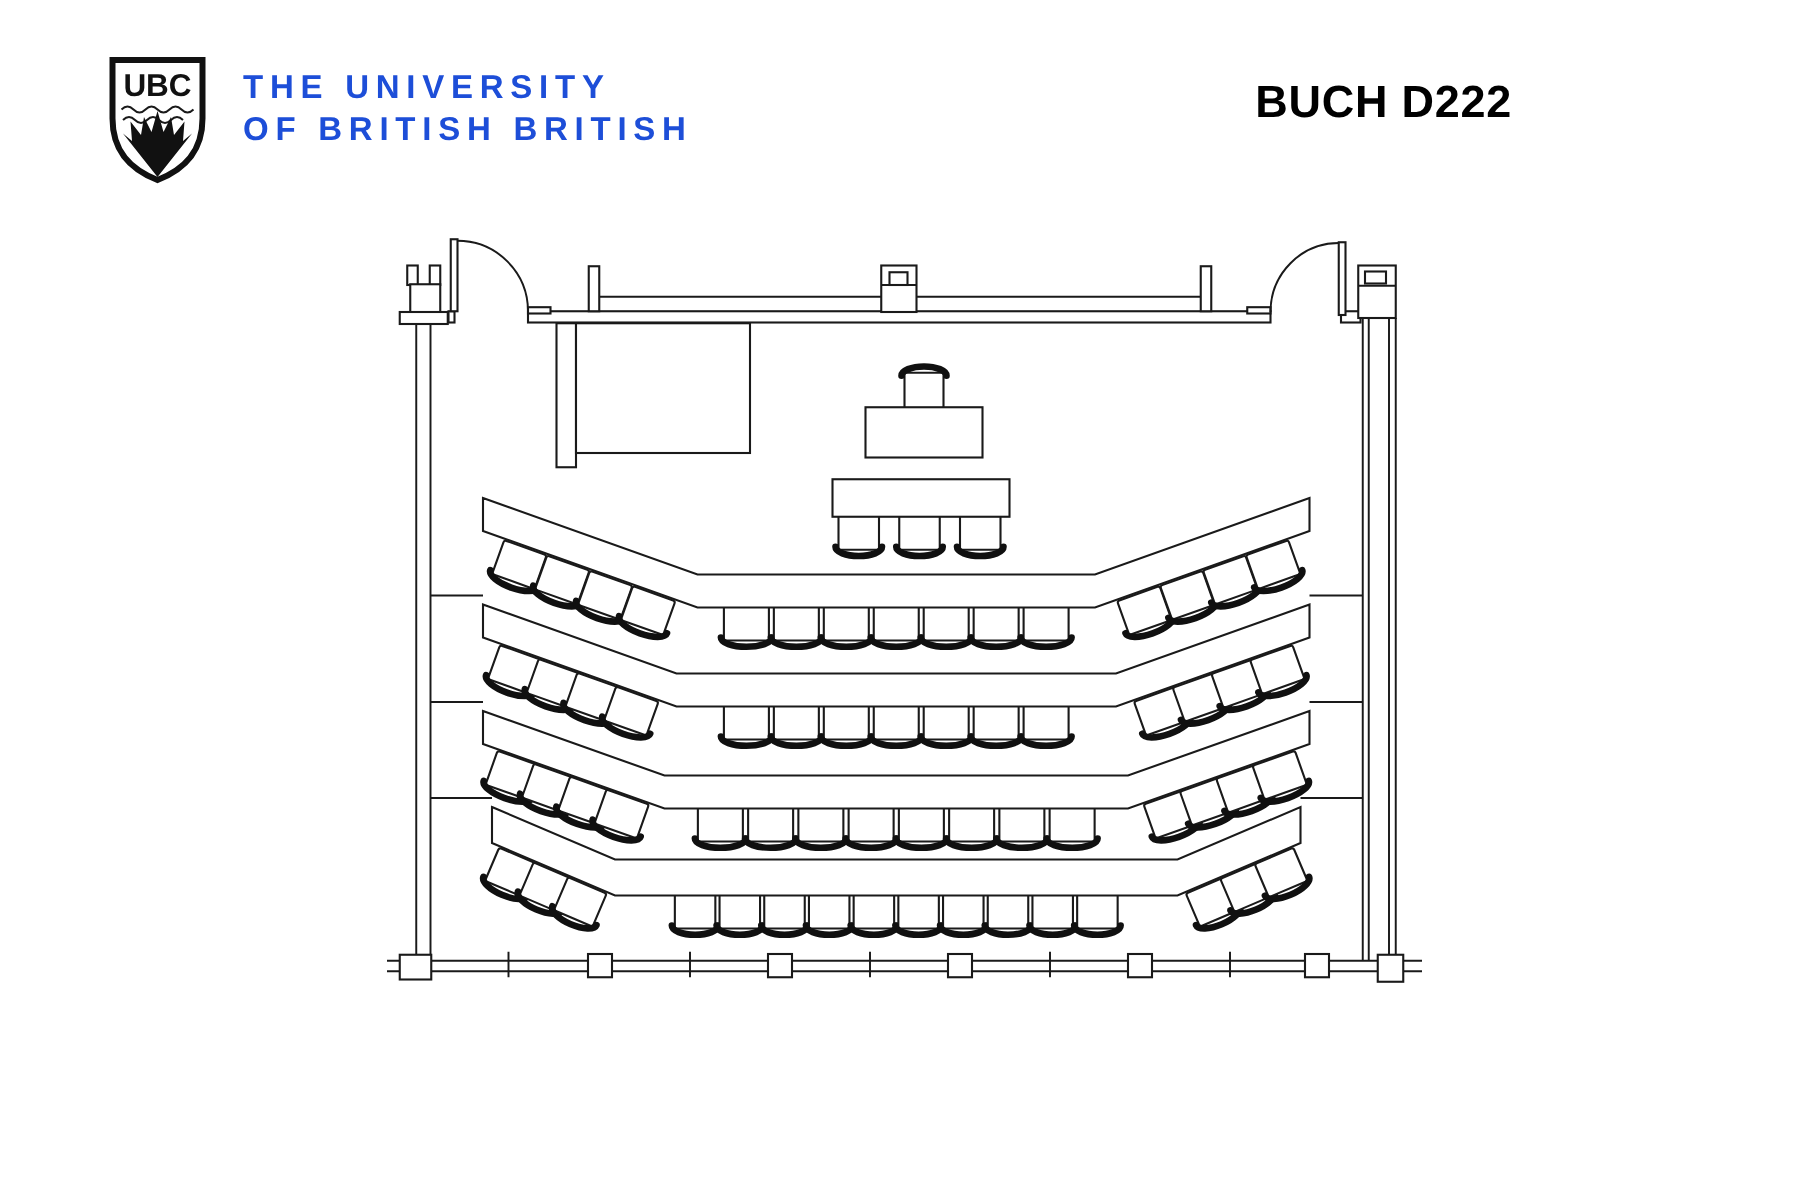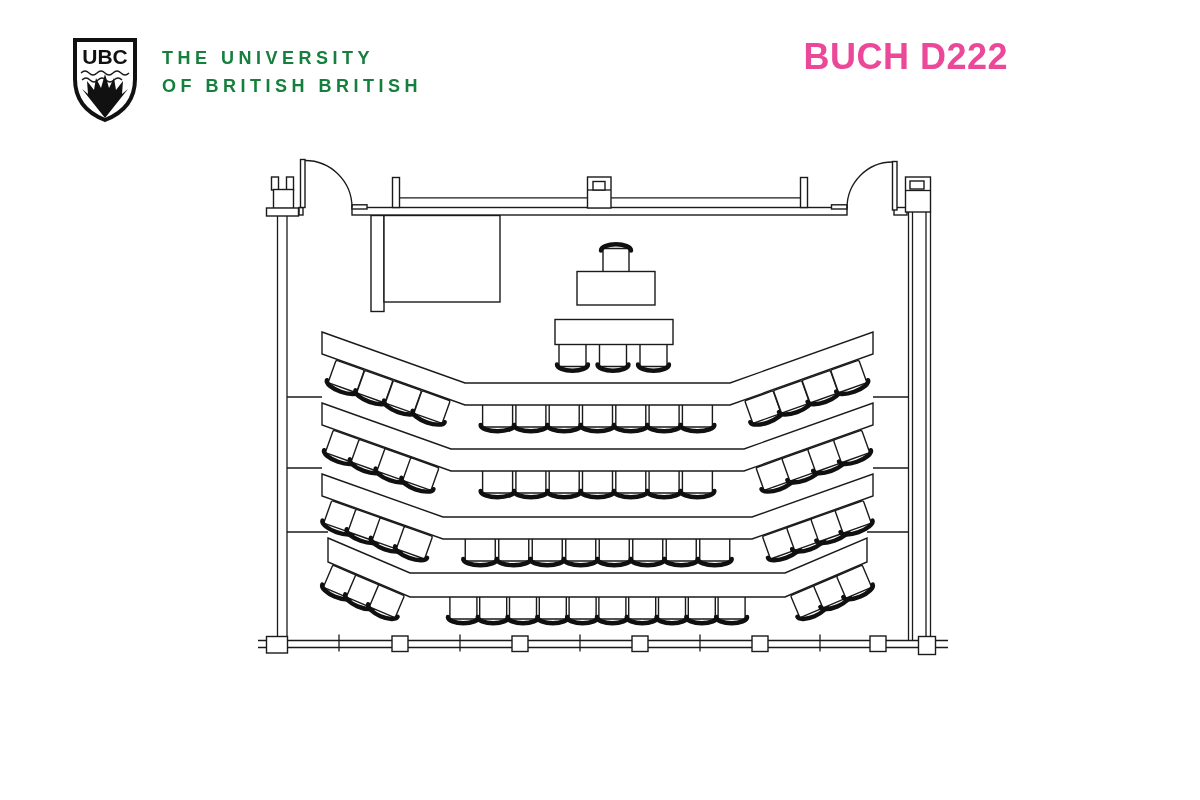--- a/index.html
+++ b/index.html
@@ -1,24 +1,24 @@
 <!DOCTYPE html>
 <html><head>
 <meta charset="utf-8">
 <style>
   html,body{margin:0;padding:0;background:#ffffff;}
   body{width:1200px;height:800px;position:relative;overflow:hidden;
        font-family:"Liberation Sans", sans-serif;color:#1a1a1a;}
   .header{position:absolute;left:0;top:0;width:1012px;height:140px;margin-left:32px;}
   .logo{position:absolute;left:40px;top:37px;width:66px;height:86px;}
   .wordmark{position:absolute;left:130px;top:44px;font-weight:700;
-            font-size:18px;letter-spacing:4.5px;line-height:28px;color:#15803d;
+            font-size:22px;letter-spacing:4.5px;line-height:28px;color:#1d4ed8;
             white-space:nowrap;}
-  .room-code{position:absolute;right:36px;top:36px;font-weight:700;
-             font-size:36px;letter-spacing:0.5px;color:#ec4899;white-space:nowrap;}
+  .room-code{position:absolute;right:36px;top:52px;font-weight:700;
+             font-size:30px;letter-spacing:0.5px;color:#000000;white-space:nowrap;}
   .plan{position:absolute;left:0;top:0;}
   
   .ln{fill:#ffffff;stroke:#1a1a1a;stroke-width:1.4;}
   .thin{fill:none;stroke:#1a1a1a;stroke-width:1.3;}
   .back{fill:none;stroke:#101010;stroke-width:4.4;stroke-linecap:round;}
   .crest{fill:#111;}
 </style>
 </head>
 <body>
 

